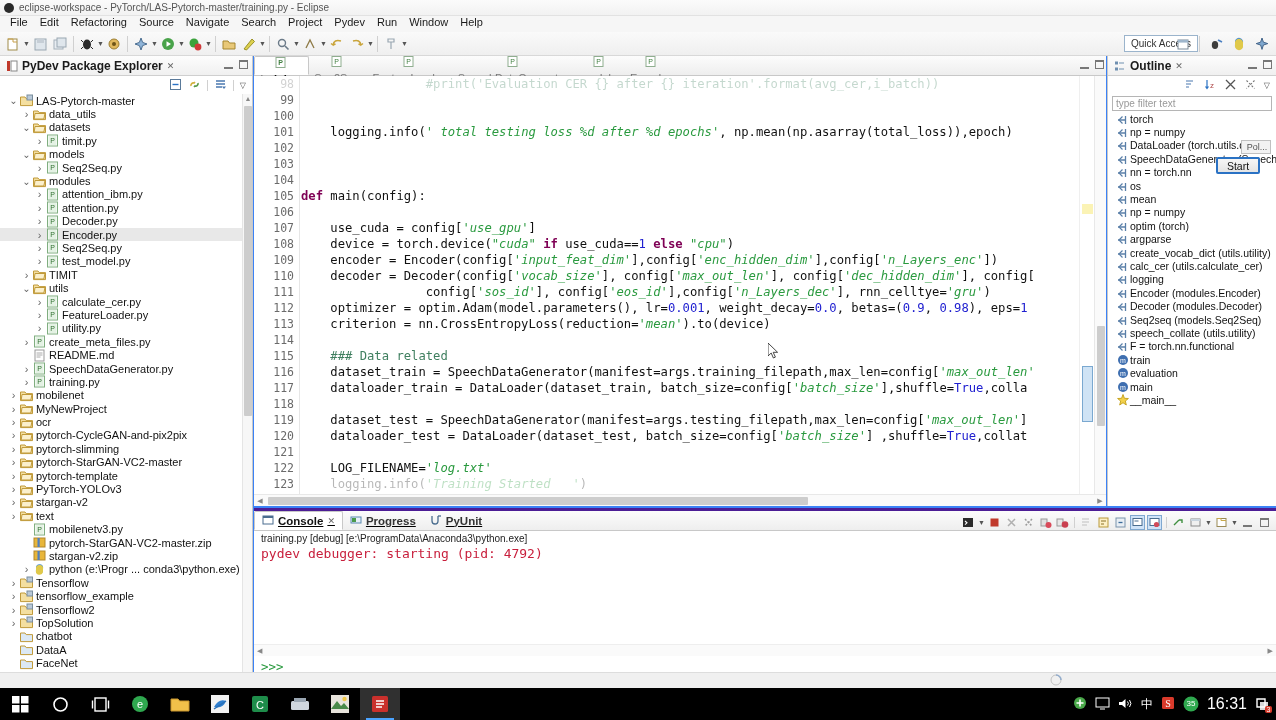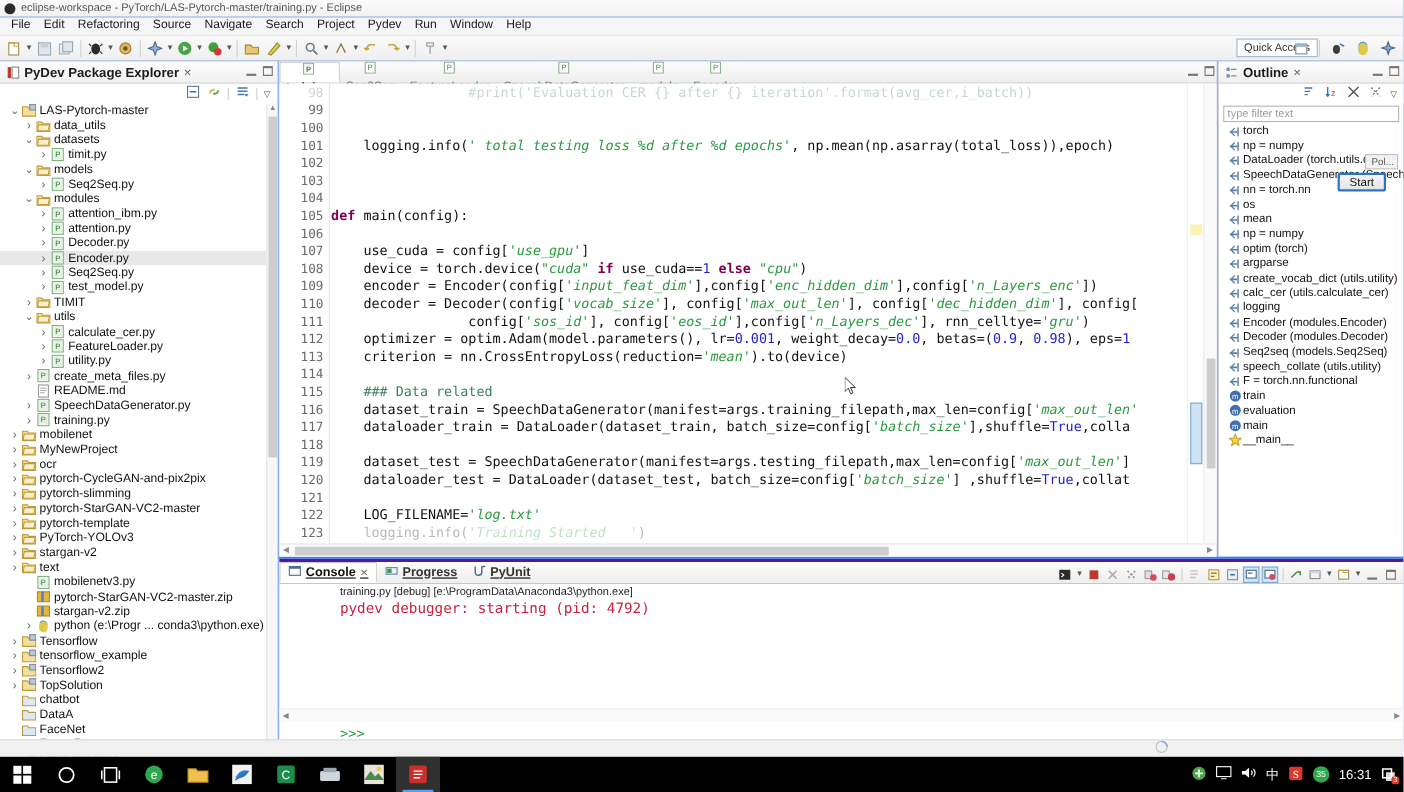--- a/index.html
+++ b/index.html
@@ -189,21 +189,21 @@
     height: 20px; background: linear-gradient(#fcfcfc,#eeeeee);
     display:flex; align-items:flex-end; border-bottom:1px solid #c8c8c8; position:relative;
   }
   .ctab { display:flex; align-items:center; gap:4px; height:19px; padding: 0 7px;
           font-size: 11.5px; color:#333; font-weight: bold; }
   .ctab.active { background:#fff; border:1px solid #c8c8c8; border-bottom-color:#fff;
                  border-radius:2px 2px 0 0; color:#111; }
   .ctab .cls { font-size:9px; font-weight: normal; color:#666; }
   .console-tools { position:absolute; right:4px; top:2px; display:flex; align-items:center; gap:2px;}
   .cbtn { width:15px; height:15px; display:flex; align-items:center; justify-content:center; }
-  .console-body { position:absolute; top: 20px; left:0; right:0; bottom: 0; background:#fff;padding-left:48px; }
+  .console-body { position:absolute; top: 20px; left:0; right:0; bottom: 0; background:#fff; }
   .cproc { font-size: 10px; color: #222; padding: 2px 0 1px 7px; }
   .cout {
     font-family: "DejaVu Sans Mono", monospace; font-size: 13px;
     color: #c81f3c; padding-left: 7px; line-height: 17px;
   }
   .console-hsb { position:absolute; left:0; right:0; height: 12px; background:#fafafa;
                  border-top:1px solid #eee; }
   .prompt { font-family:"DejaVu Sans Mono", monospace; font-size: 12.5px;
             color:#2a9a3f; padding-left: 7px; }
 
@@ -1518,21 +1518,21 @@
             <rect x="1" y="1" width="12" height="12" rx="1.5" fill="#d93a2b"></rect>
             <text x="7" y="11" font-size="10" fill="#fff" text-anchor="middle" font-family="Liberation Serif">S</text>
           </svg>
       </span>
       <span style="position:relative;display:inline-flex">
         <svg width="16" height="16">
             <circle cx="8" cy="8" r="7.5" fill="#2fa84f"></circle>
           </svg>
         <span style="position:absolute;left:0;top:0;width:16px;height:16px;line-height:16px;text-align:center;font-size:8px;color:#fff">35</span>
       </span>
-      <span style="font-size:12px">16:31</span>
+      <span style="font-size:16px">16:31</span>
       <span style="position:relative;display:inline-flex">
         <svg width="15" height="15">
             <path d="M2 2 h8 v8 h-8 Z" fill="none" stroke="#fff" stroke-width="1.4"></path>
             <path d="M5 5 h8 v8 h-8 Z" fill="#fff" opacity="0.85"></path>
           </svg>
         <span style="position:absolute;right:-2px;bottom:-1px;background:#d93a2b;color:#fff;font-size:7px;border-radius:2px;padding:0 1.5px">3</span>
       </span>
     </div>
   </div>
 </div>

